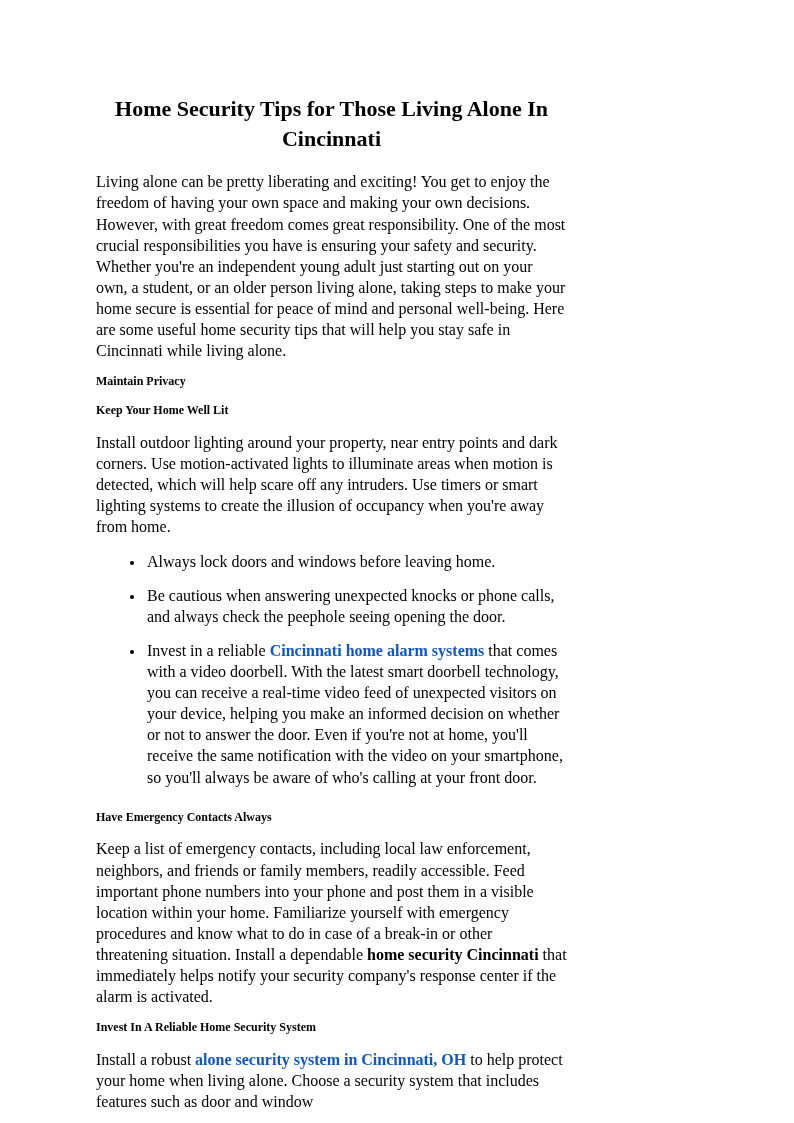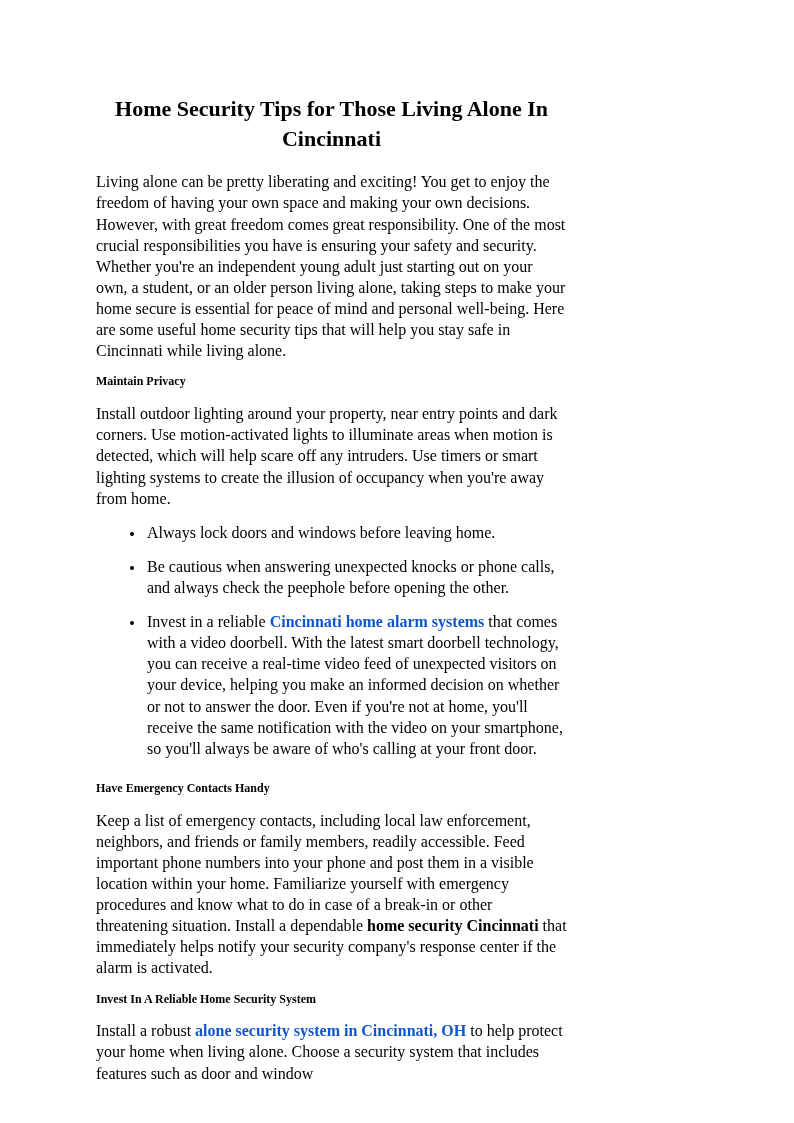--- a/index.html
+++ b/index.html
@@ -61,31 +61,32 @@
 
 <div class="page">
 
   <h1 class="doc-title">Home Security Tips for Those Living Alone In Cincinnati</h1>
 
   <p class="para">Living alone can be pretty liberating and exciting! You get to enjoy the freedom of having your own space and making your own decisions. However, with great freedom comes great responsibility. One of the most crucial responsibilities you have is ensuring your safety and security. Whether you're an independent young adult just starting out on your own, a student, or an older person living alone, taking steps to make your home secure is essential for peace of mind and personal well-being. Here are some useful home security tips that will help you stay safe in Cincinnati while living alone.</p>
 
   <h2 class="section-heading">Maintain Privacy</h2>
 
 
+  <h2 class="section-heading">Keep Your Home Well Lit</h2>
 
   <p class="para">Install outdoor lighting around your property, near entry points and dark corners. Use motion-activated lights to illuminate areas when motion is detected, which will help scare off any intruders. Use timers or smart lighting systems to create the illusion of occupancy when you're away from home.</p>
 
 
   <ul class="bullet-list">
     <li>Always lock doors and windows before leaving home.</li>
-    <li>Be cautious when answering unexpected knocks or phone calls, and always check the peephole before opening the other.</li>
+    <li>Be cautious when answering unexpected knocks or phone calls, and always check the peephole seeing opening the door.</li>
     <li><span>Invest in a reliable </span><a class="doc-link">Cincinnati home alarm systems</a><span> that comes with a video doorbell. With the latest smart doorbell technology, you can receive a real-time video feed of unexpected visitors on your device, helping you make an informed decision on whether or not to answer the door. Even if you're not at home, you'll receive the same notification with the video on your smartphone, so you'll always be aware of who's calling at your front door.</span></li>
   </ul>
 
-  <h2 class="section-heading">Have Emergency Contacts Handy</h2>
+  <h2 class="section-heading">Have Emergency Contacts Always</h2>
 
   <p class="para"><span>Keep a list of emergency contacts, including local law enforcement, neighbors, and friends or family members, readily accessible. Feed important phone numbers into your phone and post them in a visible location within your home. Familiarize yourself with emergency procedures and know what to do in case of a break-in or other threatening situation. Install a dependable </span><strong class="inline-bold">home security Cincinnati</strong><span> that immediately helps notify your security company's response center if the alarm is activated.</span></p>
 
   <h2 class="section-heading">Invest In A Reliable Home Security System</h2>
 
   <p class="para"><span>Install a robust </span><a class="doc-link">alone security system in Cincinnati, OH</a><span> to help protect your home when living alone. Choose a security system that includes features such as door and window</span></p>
 
 </div>
 
 </body></html>

